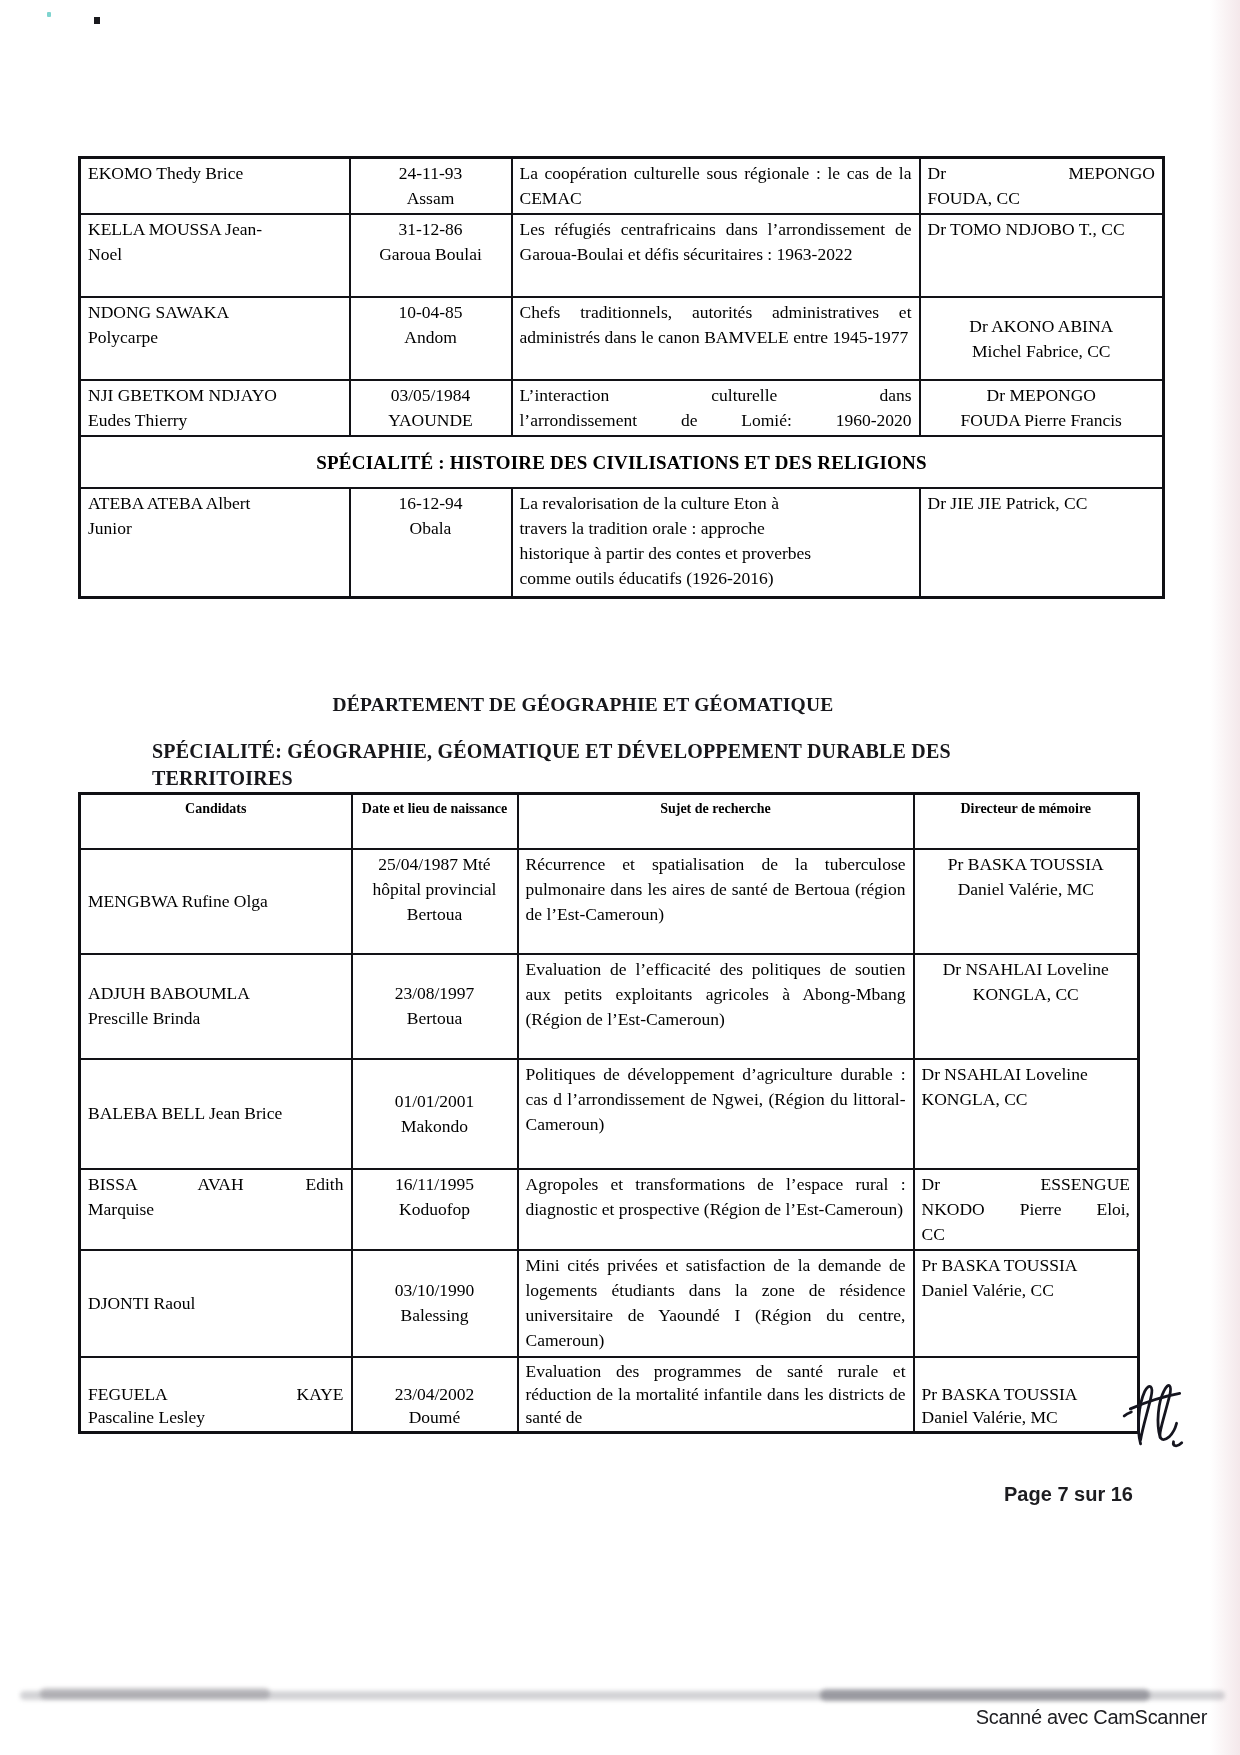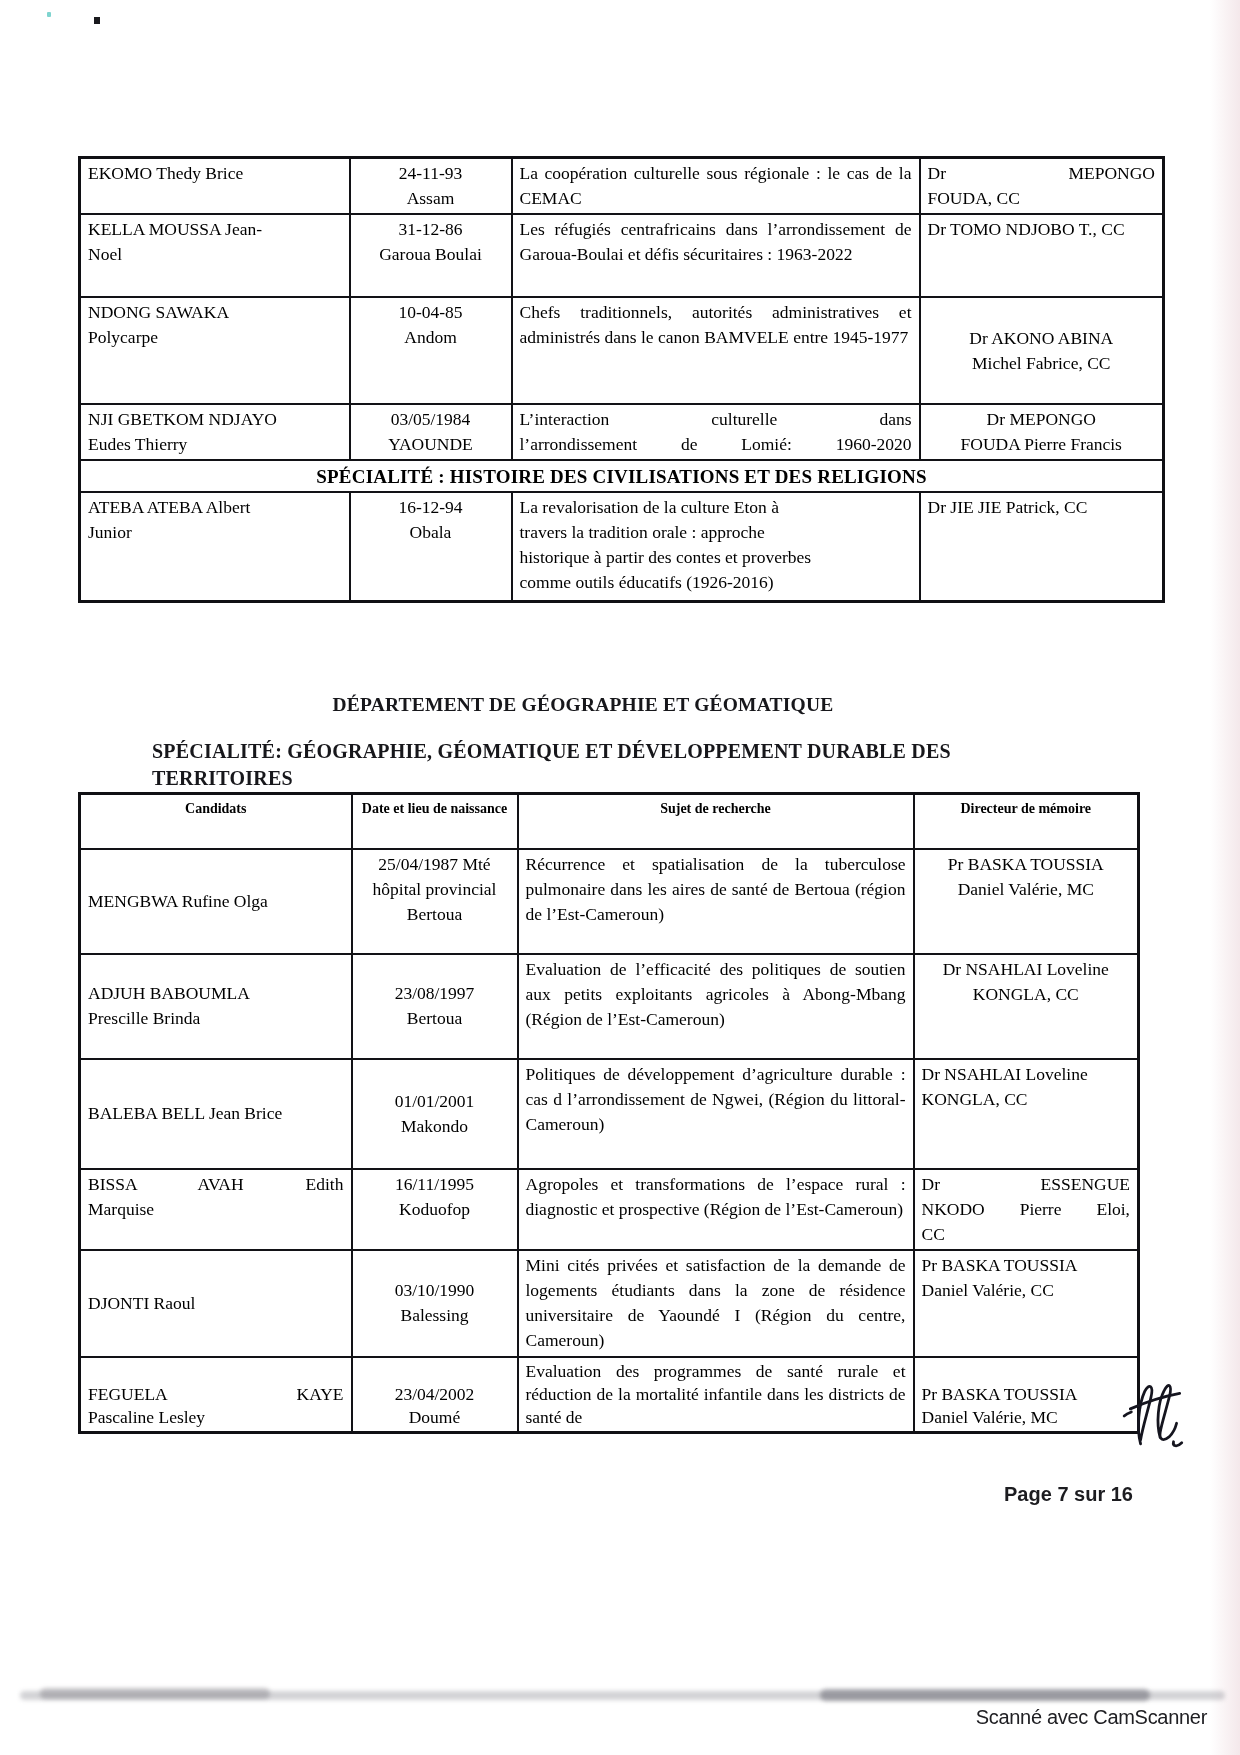--- a/index.html
+++ b/index.html
@@ -81,40 +81,40 @@
       </td>
     </tr>
     <tr style="height:83px">
       <td class="pre">KELLA MOUSSA Jean-
 Noel</td>
       <td class="pre jc">31-12-86
 Garoua Boulai</td>
       <td class="jj">Les réfugiés centrafricains dans l’arrondissement de Garoua-Boulai et défis sécuritaires : 1963-2022</td>
       <td>Dr TOMO NDJOBO T., CC</td>
     </tr>
-    <tr style="height:107px">
+    <tr style="height:83px">
       <td class="pre">NDONG SAWAKA
 Polycarpe</td>
       <td class="pre jc">10-04-85
 Andom</td>
       <td class="jj">Chefs traditionnels, autorités administratives et administrés dans le canon BAMVELE entre 1945-1977</td>
       <td class="pre jc vm">Dr AKONO ABINA
 Michel Fabrice, CC</td>
     </tr>
     <tr style="height:53px">
       <td class="pre">NJI GBETKOM NDJAYO
 Eudes Thierry</td>
       <td class="pre jc">03/05/1984
 YAOUNDE</td>
       <td class="jja">L’interaction culturelle dans
 l’arrondissement de Lomié: 1960-2020</td>
       <td class="pre jc vm">Dr MEPONGO
 FOUDA Pierre Francis</td>
     </tr>
-    <tr style="height:32px">
+    <tr style="height:52px">
       <td class="banner-cell" colspan="4">SPÉCIALITÉ : HISTOIRE DES CIVILISATIONS ET DES RELIGIONS</td>
     </tr>
     <tr style="height:109px">
       <td class="pre">ATEBA ATEBA Albert
 Junior</td>
       <td class="pre jc">16-12-94
 Obala</td>
       <td class="pre">La revalorisation de la culture Eton à
 travers la tradition orale : approche
 historique à partir des contes et proverbes

